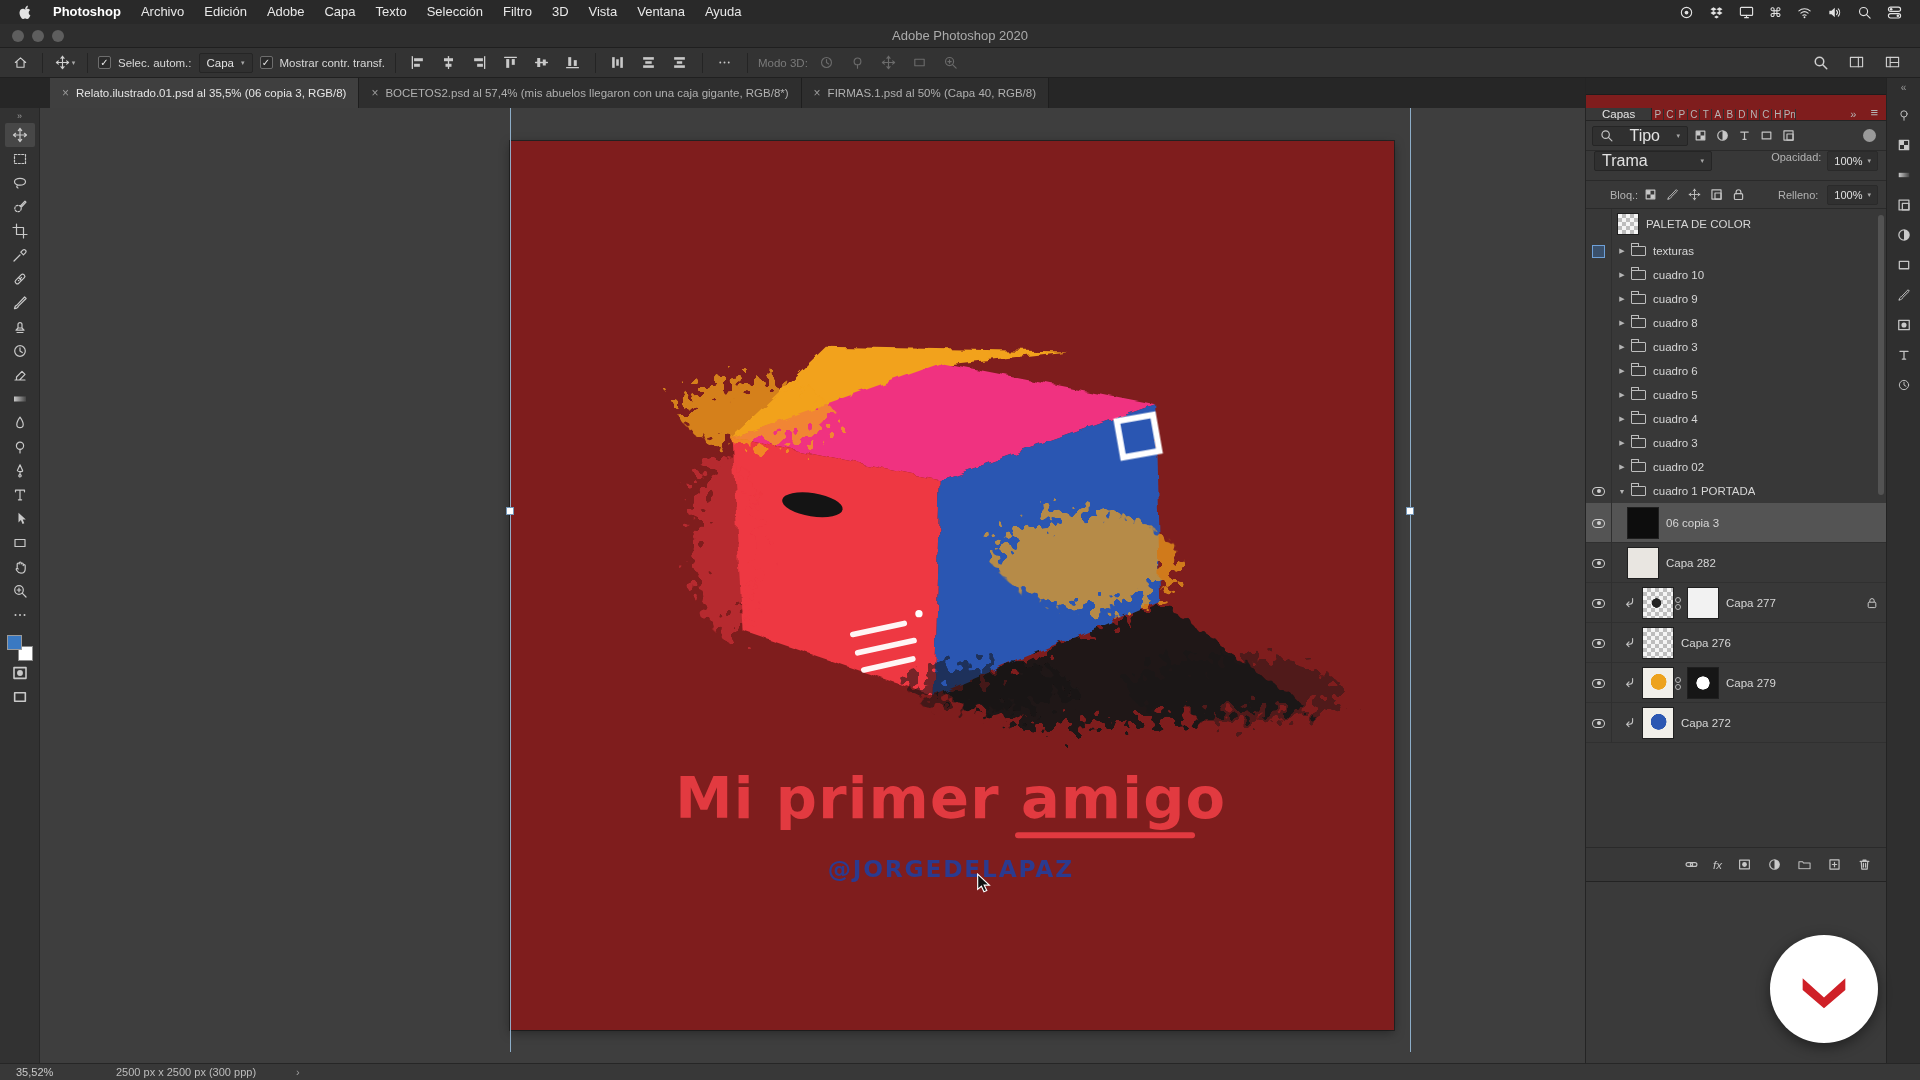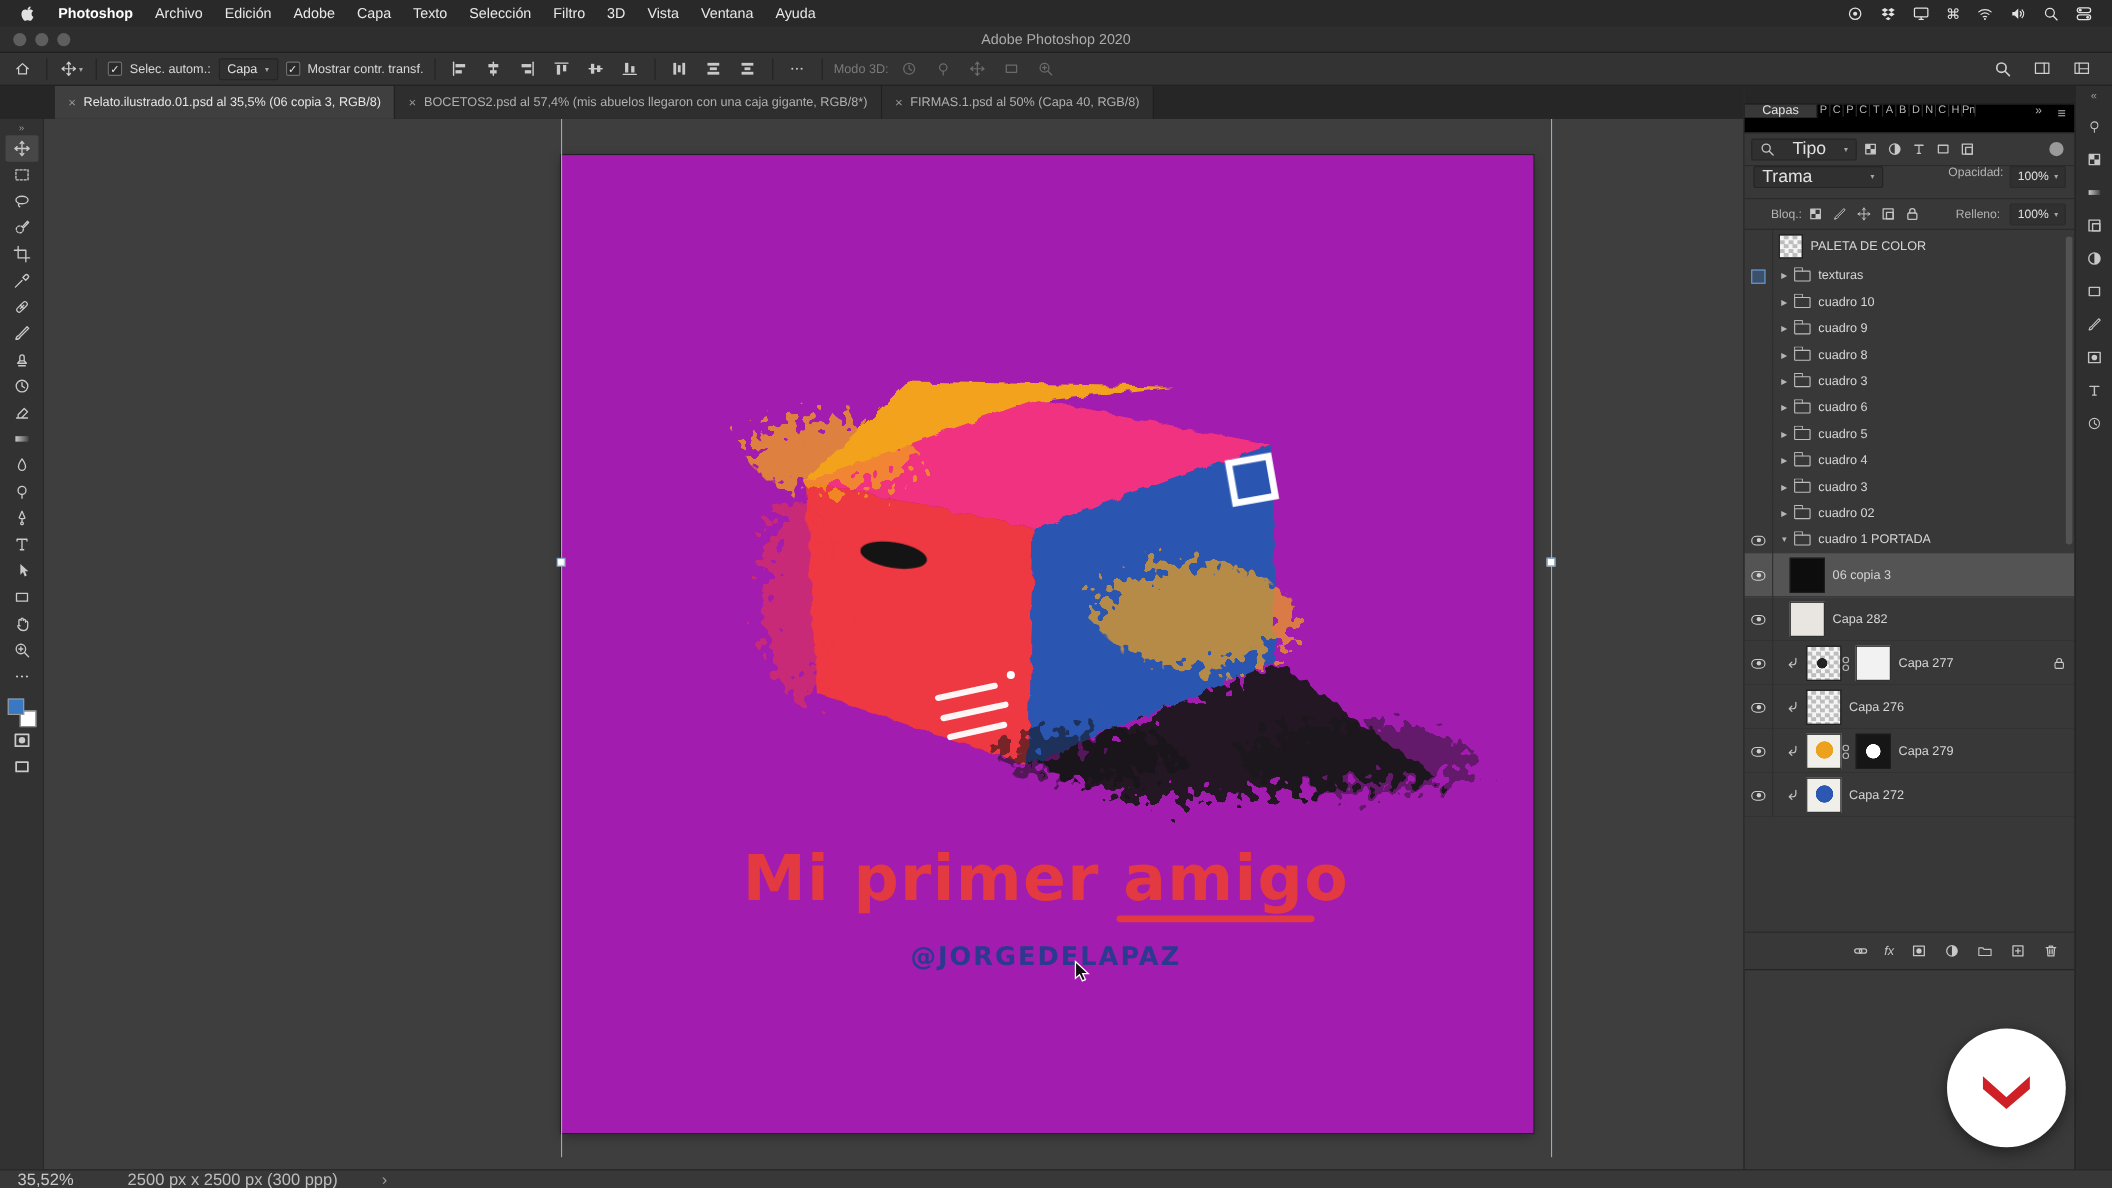--- a/index.html
+++ b/index.html
@@ -49,31 +49,31 @@
   .tools{display:flex;flex-direction:column;align-items:center}
   .tool{width:30px;height:24px;display:flex;align-items:center;justify-content:center}
   .tool.active{background:#474747;border-radius:2px}
   .ticon{width:16px;height:16px;stroke:#c9c9c9;fill:none;stroke-width:1.2;stroke-linecap:round;stroke-linejoin:round}
   .swatches{position:relative;width:26px;height:26px;margin-top:8px;flex:none}
   .sw-bg{position:absolute;right:0;bottom:0;width:15px;height:15px;background:#ffffff;border:1px solid #8a8a8a}
   .sw-fg{position:absolute;left:0;top:0;width:15px;height:15px;border:1px solid #9a9a9a;z-index:1}
 
   
   .canvas-area{position:absolute;top:108px;left:40px;width:1545px;bottom:17px;background:#3e3e3e;overflow:hidden;z-index:10}
-  .artboard{position:absolute;left:470px;top:33px;width:884px;height:889px;background:#a21caf;box-shadow:0 0 0 1px rgba(0,0,0,.4),0 3px 10px rgba(0,0,0,.35)}
+  .artboard{position:absolute;left:470px;top:33px;width:884px;height:889px;background:#7f1d1d;box-shadow:0 0 0 1px rgba(0,0,0,.4),0 3px 10px rgba(0,0,0,.35)}
   .artboard svg{display:block;width:100%;height:100%}
   .guide{position:absolute;top:0;height:944px;width:1px;background:rgba(150,185,215,.9)}
   .handle{position:absolute;width:8px;height:8px;background:#fff;border:1px solid #7396b8;transform:translate(-50%,-50%)}
   .cursor{position:absolute;width:15px;height:21px;z-index:45}
 
   
   .rightcol{position:absolute;top:78px;left:1585px;width:301px;bottom:17px;background:#3a3a3a;border-left:1px solid #242424;z-index:20}
   .rightcol-top{height:17px;background:#262626;border-bottom:1px solid #1d1d1d}
   .panel{position:absolute;top:17px;left:0;right:0;height:787px;background:#383838;border-bottom:1px solid #232323;display:flex;flex-direction:column}
-  .ptabs{display:flex;align-items:flex-start;height:26px;background:#000000;border-bottom:1px solid #242424;flex:none}
+  .ptabs{display:flex;align-items:flex-end;height:26px;background:#7f1d1d;border-bottom:1px solid #242424;flex:none}
   .ptab{display:flex;align-items:center;padding:0 16px;background:#383838;color:#e4e4e4;font-size:11.5px;border-right:1px solid #242424}
   .ptab-letters{display:flex;align-items:stretch}
   .plet{width:12px;display:flex;align-items:center;justify-content:center;color:#b5b5b5;font-size:10px;border-right:1px solid #2f2f2f;overflow:hidden}
   .pchev{margin-left:auto;display:flex;align-items:center;color:#b5b5b5;font-size:11px;padding:0 6px}
   .pmenu{display:flex;align-items:center;color:#b5b5b5;font-size:13px;padding:0 8px}
   .frow{display:flex;align-items:center;gap:3px;padding:0 6px;height:30px;border-bottom:1px solid #2a2a2a;flex:none}
   .fsel{width:96px;justify-content:space-between}
   .ficon{width:19px;height:19px;display:inline-flex;align-items:center;justify-content:center;flex:none}
   .si{width:13px;height:13px;stroke:#c3c3c3;fill:none;stroke-width:1.1;stroke-linecap:round;stroke-linejoin:round}
   .ftoggle{width:13px;height:13px;border-radius:50%;background:#9a9a9a;margin-left:auto;margin-right:4px;flex:none}
@@ -110,21 +110,21 @@
   .pbi{display:inline-flex;align-items:center;justify-content:center;width:16px;height:16px}
   .pbi.fx{font-style:italic;font-size:11.5px;width:auto}
 
   
   .dock{position:absolute;top:78px;right:0;width:34px;bottom:17px;background:#2f2f2f;border-left:1px solid #232323;display:flex;flex-direction:column;align-items:center;padding-top:4px;gap:8px;z-index:25}
   .dchev{color:#9a9a9a;font-size:10px;height:14px}
   .dicon{width:22px;height:22px;display:flex;align-items:center;justify-content:center}
   .dicon .si{width:14px;height:14px}
 
   
-  .statusbar{position:absolute;left:0;right:0;bottom:0;height:17px;background:#383838;border-top:1px solid #262626;display:flex;align-items:center;font-size:15px;color:#c9c9c9;padding-left:16px;z-index:35}
+  .statusbar{position:absolute;left:0;right:0;bottom:0;height:17px;background:#383838;border-top:1px solid #262626;display:flex;align-items:center;font-size:11px;color:#c9c9c9;padding-left:16px;z-index:35}
   .zoomfield{width:70px}
   .docinfo{margin-left:30px;color:#bdbdbd}
   .schev{margin-left:40px;color:#9f9f9f}
 
   
   .logo{position:absolute;left:1770px;top:935px;width:108px;height:108px;border-radius:50%;background:#ffffff;box-shadow:0 4px 14px rgba(0,0,0,.45);z-index:70;display:flex;align-items:center;justify-content:center}
   .logo svg{width:64px;height:64px}
 </style>
 </head>
 <body>

